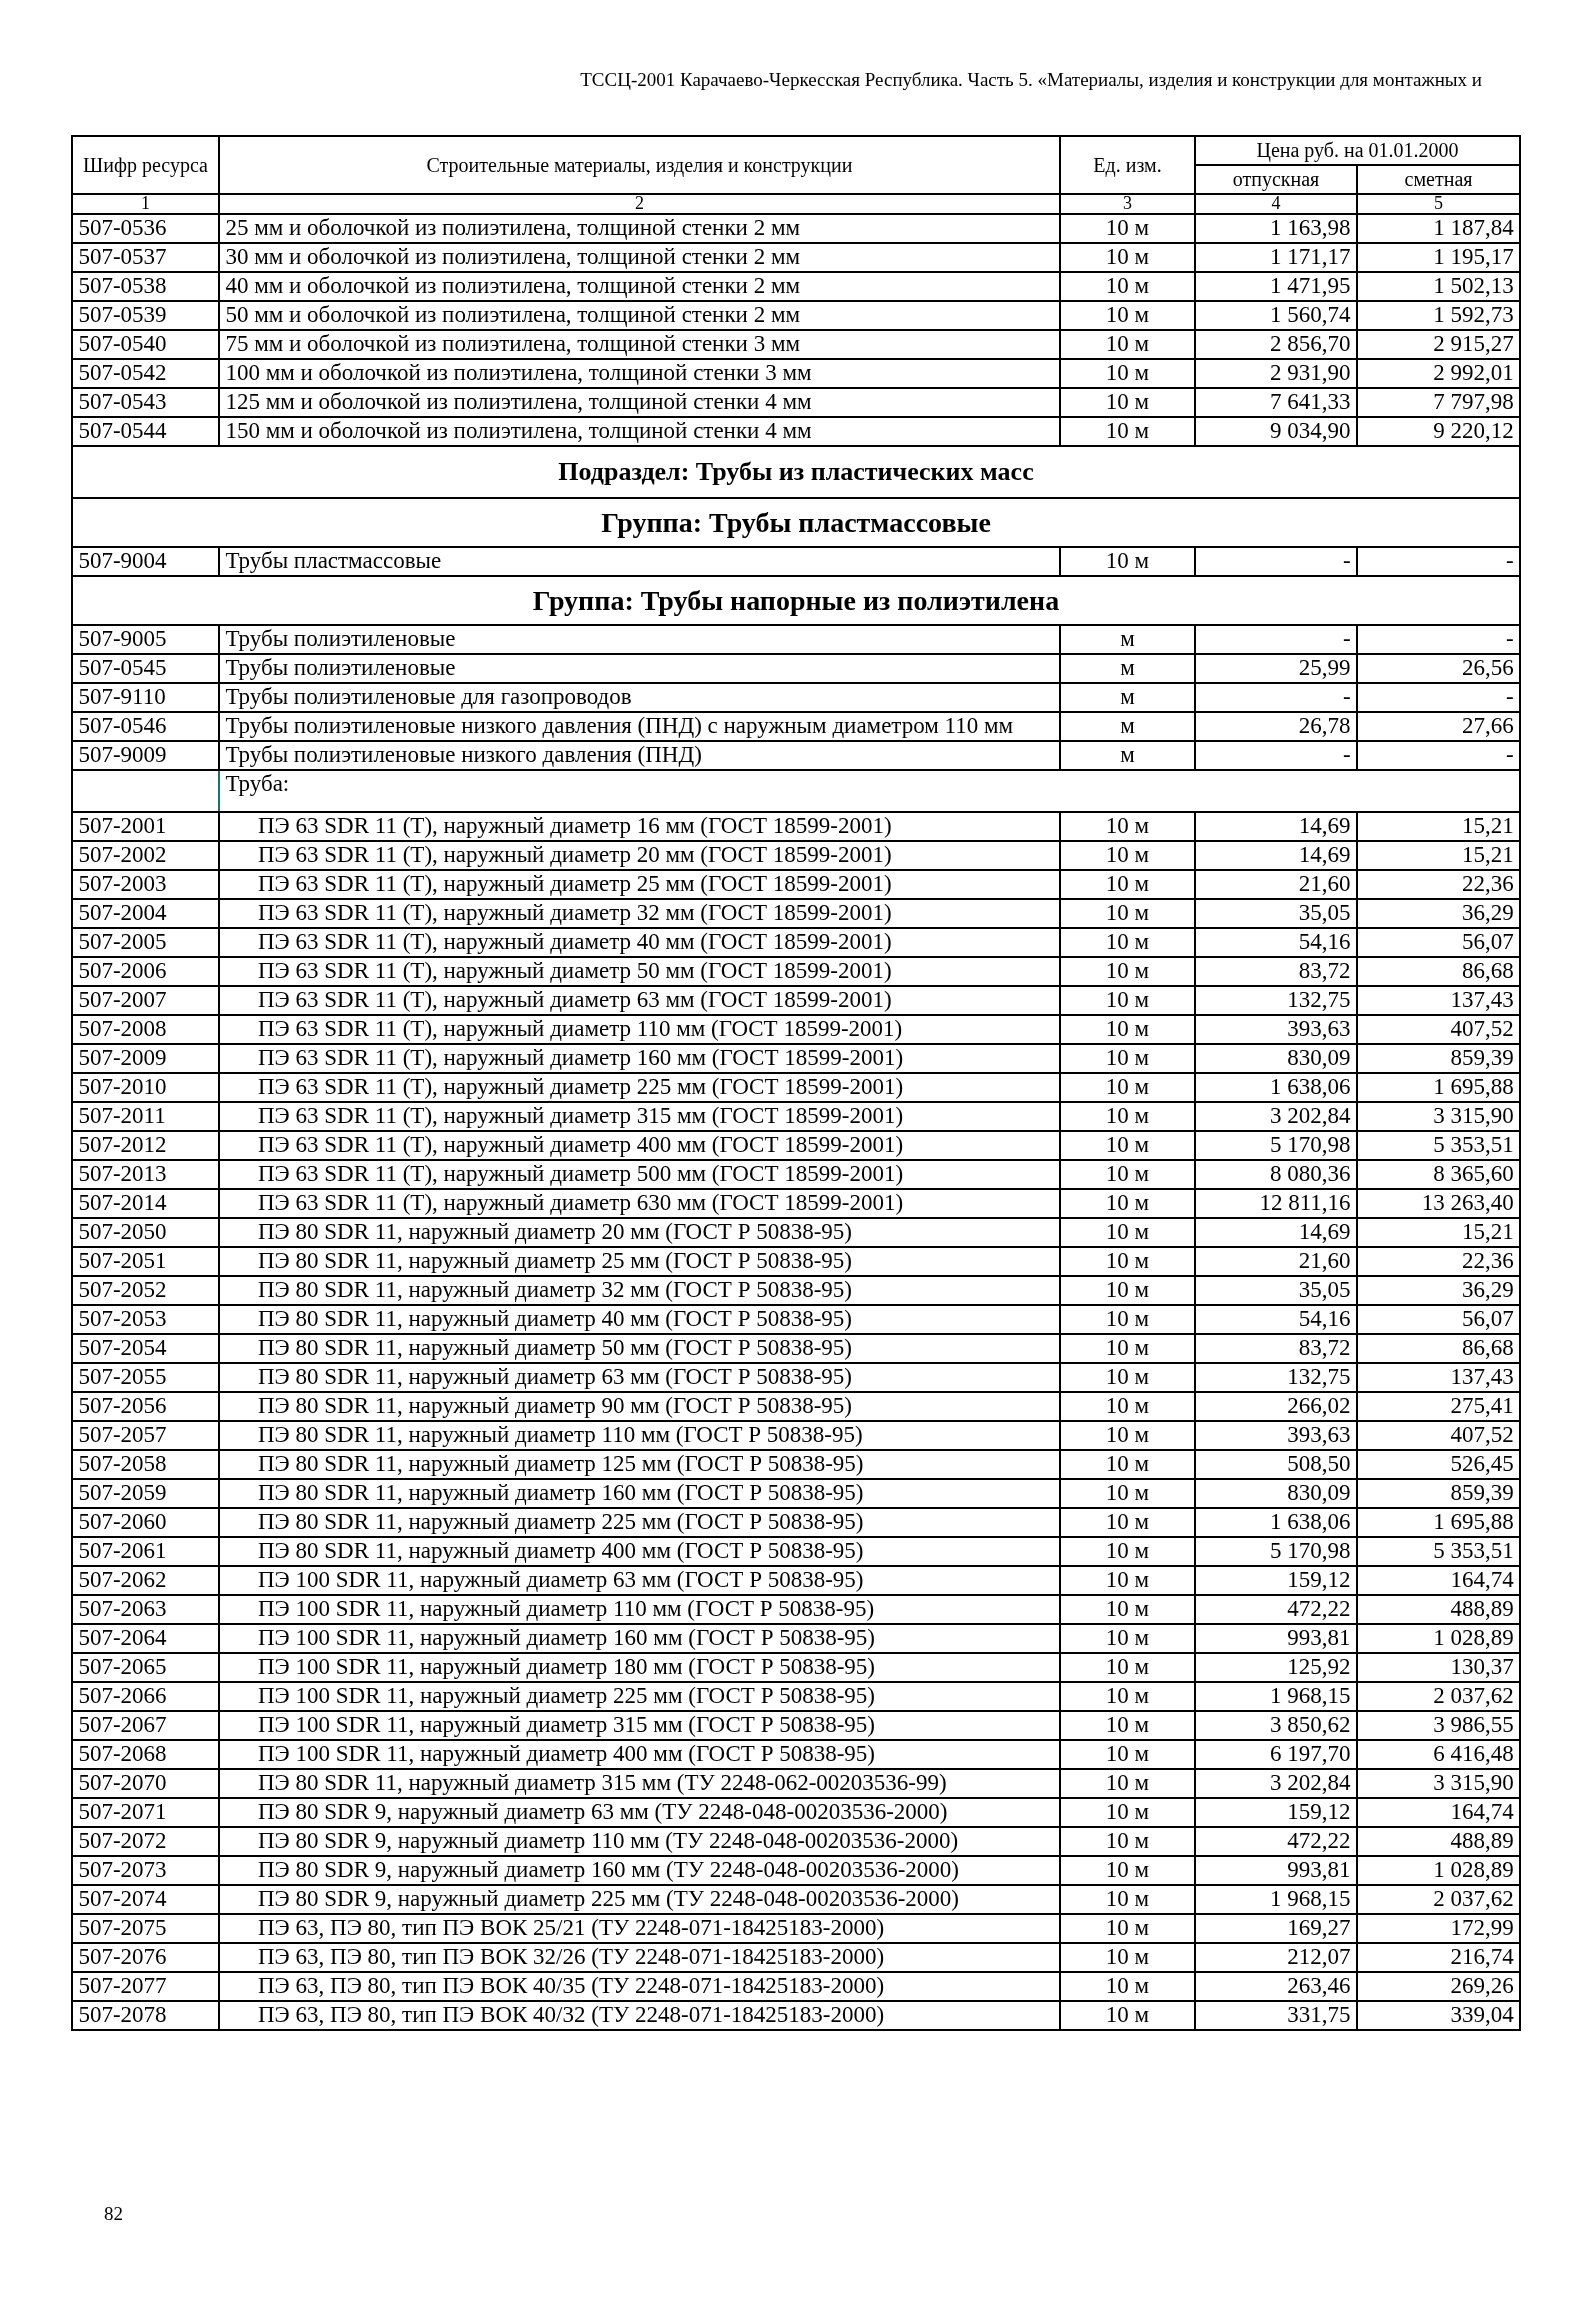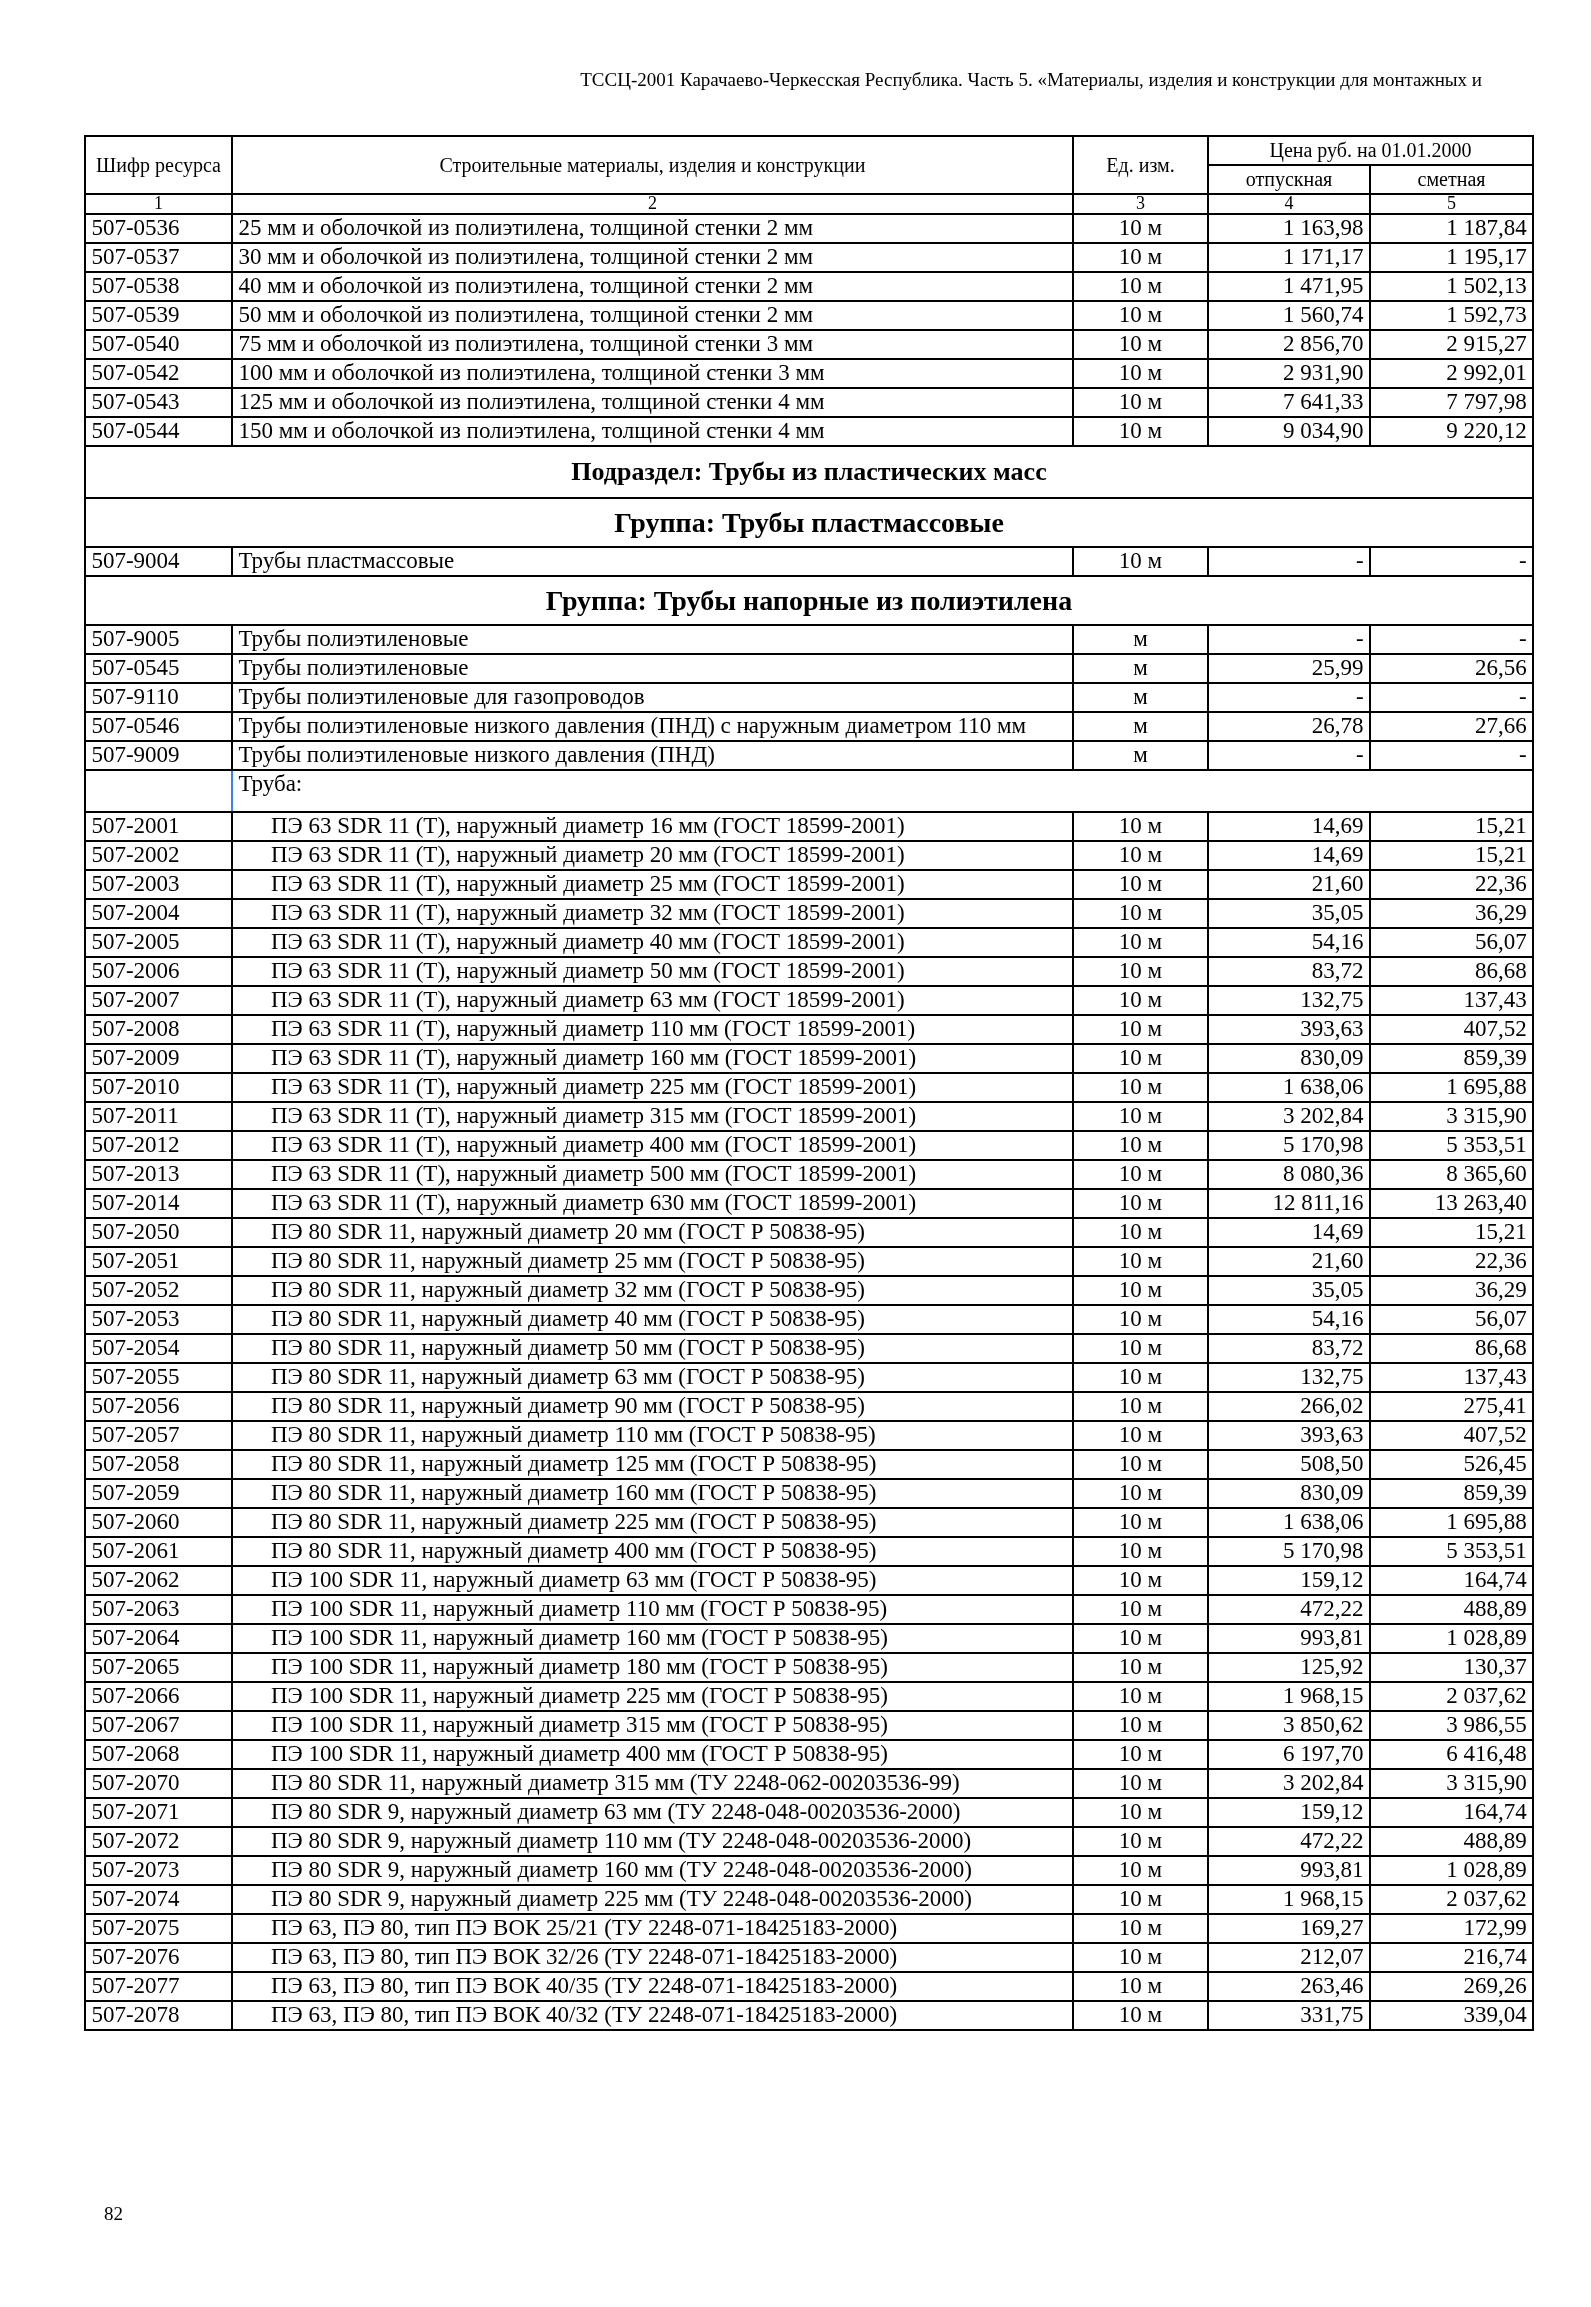--- a/index.html
+++ b/index.html
@@ -7,21 +7,21 @@
     width: 1592px; height: 2307px; position: relative; overflow: hidden;
     font-family: "Liberation Serif", "DejaVu Serif", serif; color: #000;
   }
   .doc-title {
     position: absolute; left: 121px; top: 62px; width: 1361px;
     font-size: 19px; line-height: 36px; text-align: justify; text-align-last: right;
   }
   .doc-title .l1 { display: block; text-align: left; padding-left: 0; }
   .doc-title .l2 { display: block; text-align: right; }
   table.price {
-    position: absolute; left: 84px; top: 135px; width: 1448px;
+    position: absolute; left: 71px; top: 135px; width: 1448px;
     border-collapse: collapse; table-layout: fixed;
     font-size: 23px;
   }
   table.price col.c1 { width: 147px; }
   table.price col.c2 { width: 841px; }
   table.price col.c3 { width: 135px; }
   table.price col.c4 { width: 162px; }
   table.price col.c5 { width: 163px; }
   table.price td, table.price th {
     border: 2px solid #000; padding: 0 5.4px; height: 27px; line-height: 25.6px;
@@ -34,21 +34,21 @@
   tr.numrow td { height: 17.5px; line-height: 17.5px; font-size: 18px; text-align: center; }
   td.code { text-align: left; }
   td.name { text-align: left; margin-left: 32px; }
   td.name.indent { padding-left: 38px; }
   td.unit { text-align: center; }
   td.num { text-align: right; }
   td.wrap { white-space: normal; line-height: 25.6px; vertical-align: top; }
   tr.subsection td { height: 50px; font-size: 26px; font-weight: bold; text-align: center; line-height: 50px; }
   tr.group td { height: 47px; font-size: 28px; font-weight: bold; text-align: center; line-height: 47px; }
   tr.caption td { height: 40px; vertical-align: top; }
-  tr.caption td.name { border-left: 2px solid #3b82f6; }
+  tr.caption td.name { border-left: 2px solid #0f766e; }
   .page-number {
     position: absolute; left: 104px; top: 2203px; font-size: 19px;
   }
 </style>
 </head>
 <body>
 
 <div class="doc-title">
   <span class="l1">ТССЦ-2001 Карачаево-Черкесская Республика. Часть 5. «Материалы, изделия и конструкции для монтажных и</span>
 </div>

